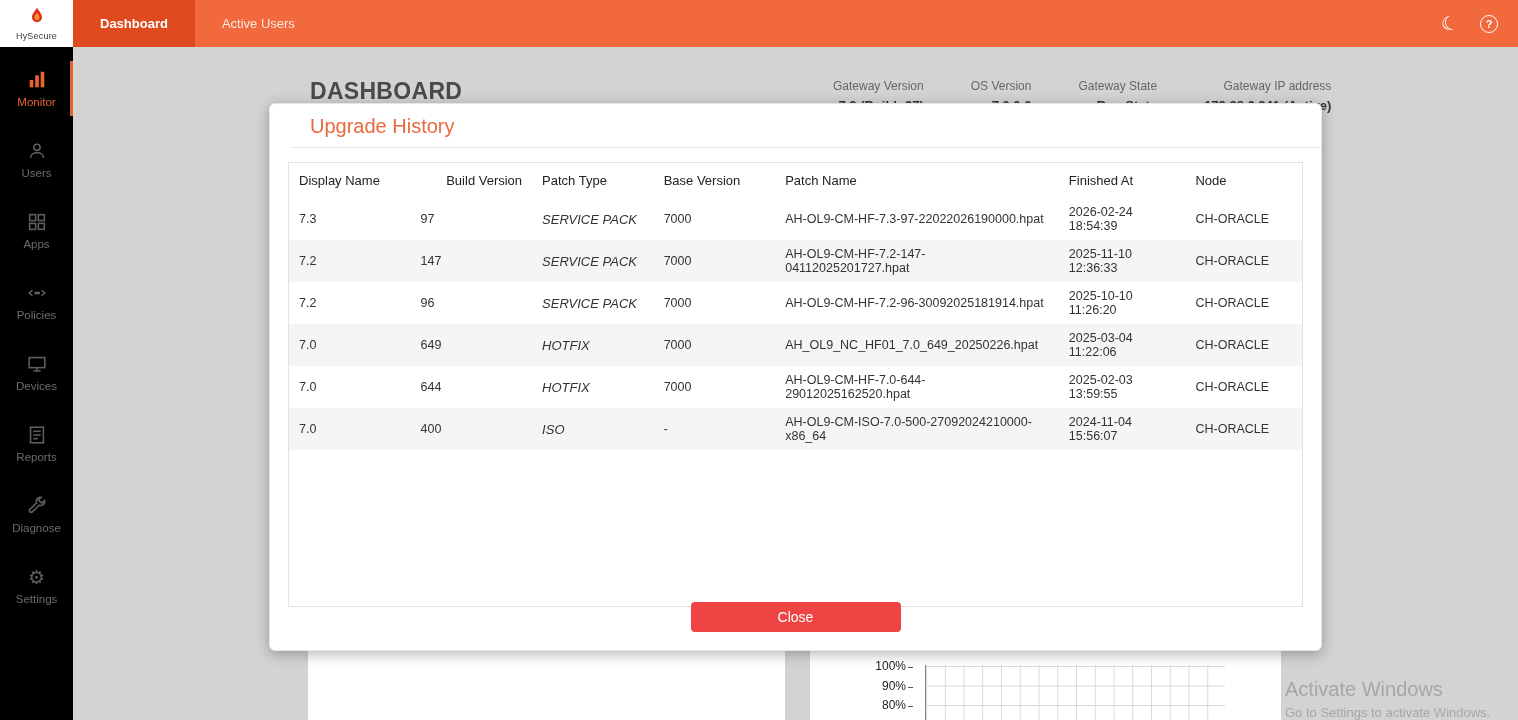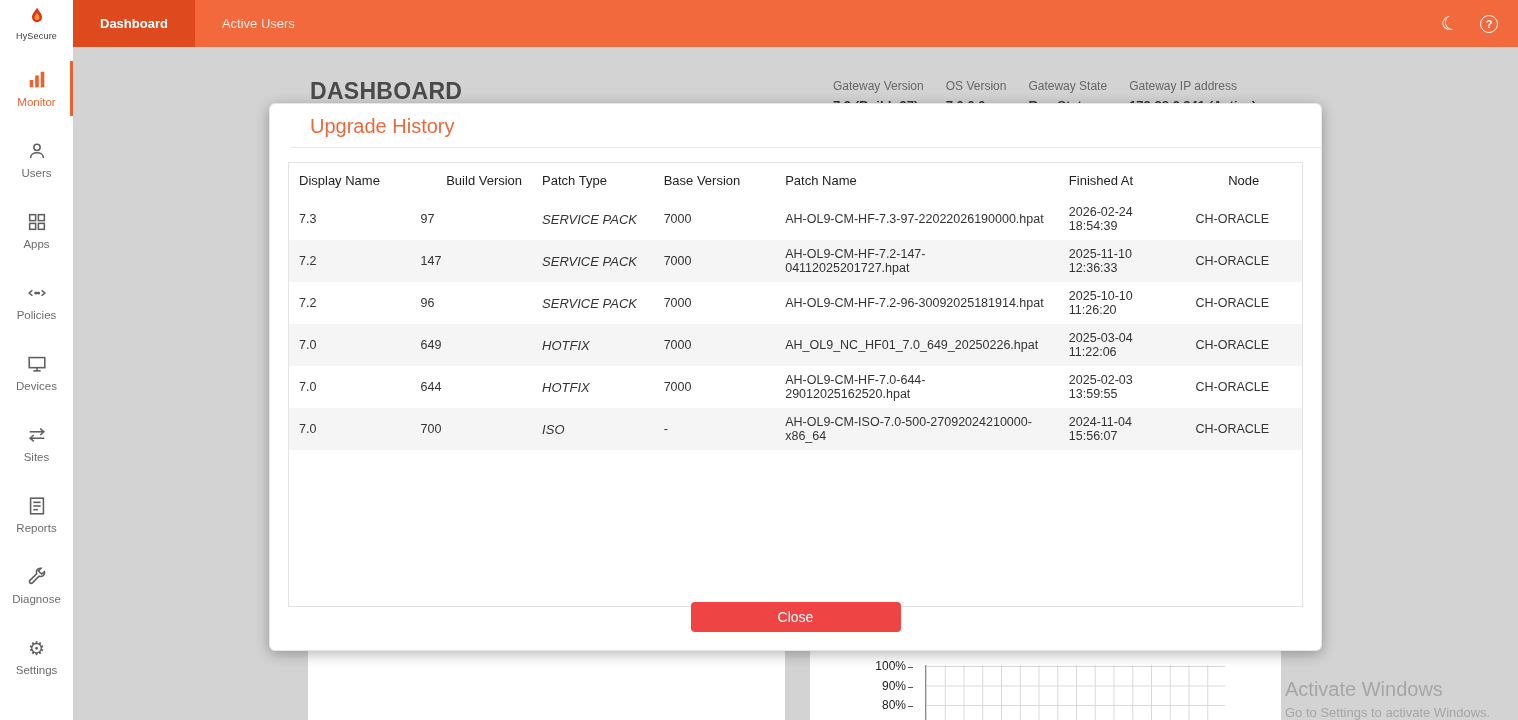--- a/index.html
+++ b/index.html
@@ -13,33 +13,33 @@
   .brand { width:73px; height:47px; background:#ffffff; display:flex; flex-direction:column; align-items:center; justify-content:center; gap:1px; flex:0 0 73px; }
   .brand-name { font-size:9px; color:#3b3b3b; letter-spacing:0.2px; }
   .tabs { display:flex; align-items:stretch; }
   .tab { display:flex; align-items:center; padding:0 27px; color:rgba(255,255,255,0.85); font-size:13px; cursor:pointer; }
   .tab.active { background:#DE4A1E; color:#ffffff; font-weight:bold; }
   .topbar-right { margin-left:auto; display:flex; align-items:center; gap:22px; padding-right:20px; }
   .moon { color:#ffffff; font-size:18px; cursor:pointer; transform:rotate(-15deg); }
   .help { width:18px; height:18px; border:1.6px solid #ffffff; border-radius:50%; color:#ffffff; font-size:11px; font-weight:bold; display:flex; align-items:center; justify-content:center; cursor:pointer; }
 
   
-  .sidebar { position:absolute; top:47px; left:0; bottom:0; width:73px; background:#ffffff; z-index:15; display:flex; flex-direction:column; padding-top:6px; }
+  .sidebar { position:absolute; top:47px; left:0; bottom:0; width:73px; background:#000000; z-index:15; display:flex; flex-direction:column; padding-top:6px; }
   .side-item { position:relative; height:71px; display:flex; flex-direction:column; align-items:center; justify-content:center; gap:5px; color:#5f5f5f; cursor:pointer; }
   .side-item .side-label { font-size:11.5px; color:#6b6b6b; }
   .side-item.active { color:#E8632F; }
   .side-item.active .side-label { color:#E8632F; }
   .side-item.active::after { content:""; position:absolute; right:0; top:8px; bottom:8px; width:3px; background:#E8632F; }
   .side-icon { width:22px; height:22px; display:flex; align-items:center; justify-content:center; }
   .glyph-icon { font-family:"DejaVu Sans", sans-serif; font-size:19px; line-height:1; }
 
   
   .main { position:absolute; top:47px; left:73px; right:0; bottom:0; background:#d3d3d3; z-index:1; }
   .page-title { position:absolute; left:237px; top:31px; font-size:23px; font-weight:bold; color:#4a4a4a; letter-spacing:0.3px; }
-  .stats { position:absolute; left:760px; top:32px; display:flex; gap:22px; }
+  .stats { position:absolute; left:760px; top:32px; display:flex; gap:47px;text-align:right; }
   .stat-label { font-size:12px; color:#666666; margin-bottom:5px; }
   .stat-value { font-size:13px; font-weight:bold; color:#333333; }
 
   .panel { position:absolute; background:#ffffff; }
   .panel-left { left:235px; top:553px; width:477px; height:170px; }
   .panel-right { left:737px; top:553px; width:471px; height:170px; }
 
   .chart-ylabels { position:absolute; left:790px; top:612px; width:50px; }
   .chart-ylabel { font-size:12px; color:#222222; text-align:right; height:19.5px; position:relative; padding-right:7px; }
   .chart-ylabel::after { content:""; position:absolute; right:0; top:8px; width:5px; height:1px; background:#555; }
@@ -59,21 +59,21 @@
   .table-wrap { margin:14px 18px 0 18px; height:445px; border:1px solid #e3e3e3; overflow:hidden; background:#ffffff; }
   table.upgrade-table { width:100%; border-collapse:collapse; }
   .upgrade-table th { text-align:left; font-size:13px; font-weight:normal; color:#222222; padding:10px 10px; background:#ffffff; }
   .upgrade-table td { font-size:12.5px; color:#333333; padding:7px 10px; }
   .upgrade-table tbody tr:nth-child(odd)  td { background:#ffffff; }
   .upgrade-table tbody tr:nth-child(even) td { background:#f5f5f5; }
   .upgrade-table td:nth-child(3) { font-size:13px;font-style:italic; }
   .upgrade-table th:nth-child(1){width:12%;} .upgrade-table th:nth-child(2){width:12%;text-align:right;}
   .upgrade-table th:nth-child(3){width:12%;} .upgrade-table th:nth-child(4){width:12%;}
   .upgrade-table th:nth-child(5){width:28%;} .upgrade-table th:nth-child(6){width:12.5%;}
-  .upgrade-table th:nth-child(7){width:11.5%;text-align:center;}
+  .upgrade-table th:nth-child(7){width:11.5%;}
   .modal-footer { position:absolute; left:0; right:0; bottom:18px; display:flex; justify-content:center; }
   .close-btn { width:210px; height:30px; background:#ef4444; color:#ffffff; border:none; border-radius:4px; font-size:14px;
     font-family:"Liberation Sans", sans-serif; cursor:pointer; }
 </style>
 </head>
 <body>
 
 <div class="app">
 
   <div class="main">
@@ -167,31 +167,20 @@
       <span class="side-icon">
         <svg width="22" height="22" viewBox="0 0 24 24" fill="none" stroke="currentColor" stroke-width="1.7">
             <rect x="3.5" y="5" width="17" height="11"></rect>
             <line x1="12" y1="16" x2="12" y2="19.5"></line>
             <line x1="8" y1="19.5" x2="16" y2="19.5"></line>
           </svg>
       </span>
       <span class="side-label">Devices</span>
     </div>
 
-    <div class="side-item">
-      <span class="side-icon">
-        <svg width="22" height="22" viewBox="0 0 24 24" fill="none" stroke="currentColor" stroke-width="1.7">
-            <path d="M4 8.5h15"></path>
-            <path d="M15.5 5l4 3.5-4 3.5"></path>
-            <path d="M20 15.5H5"></path>
-            <path d="M8.5 12l-4 3.5 4 3.5"></path>
-          </svg>
-      </span>
-      <span class="side-label">Sites</span>
-    </div>
 
     <div class="side-item">
       <span class="side-icon">
         <svg width="22" height="22" viewBox="0 0 24 24" fill="none" stroke="currentColor" stroke-width="1.7">
             <rect x="5" y="3.5" width="14" height="17"></rect>
             <line x1="8" y1="8" x2="16" y2="8"></line>
             <line x1="8" y1="12" x2="16" y2="12"></line>
             <line x1="8" y1="16" x2="13" y2="16"></line>
           </svg>
       </span>
@@ -292,21 +281,21 @@
               <td>7.0</td>
               <td>644</td>
               <td>HOTFIX</td>
               <td>7000</td>
               <td>AH-OL9-CM-HF-7.0-644-29012025162520.hpat</td>
               <td>2025-02-03 13:59:55</td>
               <td>CH-ORACLE</td>
             </tr>
             <tr>
               <td>7.0</td>
-              <td>700</td>
+              <td>400</td>
               <td>ISO</td>
               <td>-</td>
               <td>AH-OL9-CM-ISO-7.0-500-27092024210000-x86_64</td>
               <td>2024-11-04 15:56:07</td>
               <td>CH-ORACLE</td>
             </tr>
           </tbody>
       </table>
     </div>
     <div class="modal-footer">

